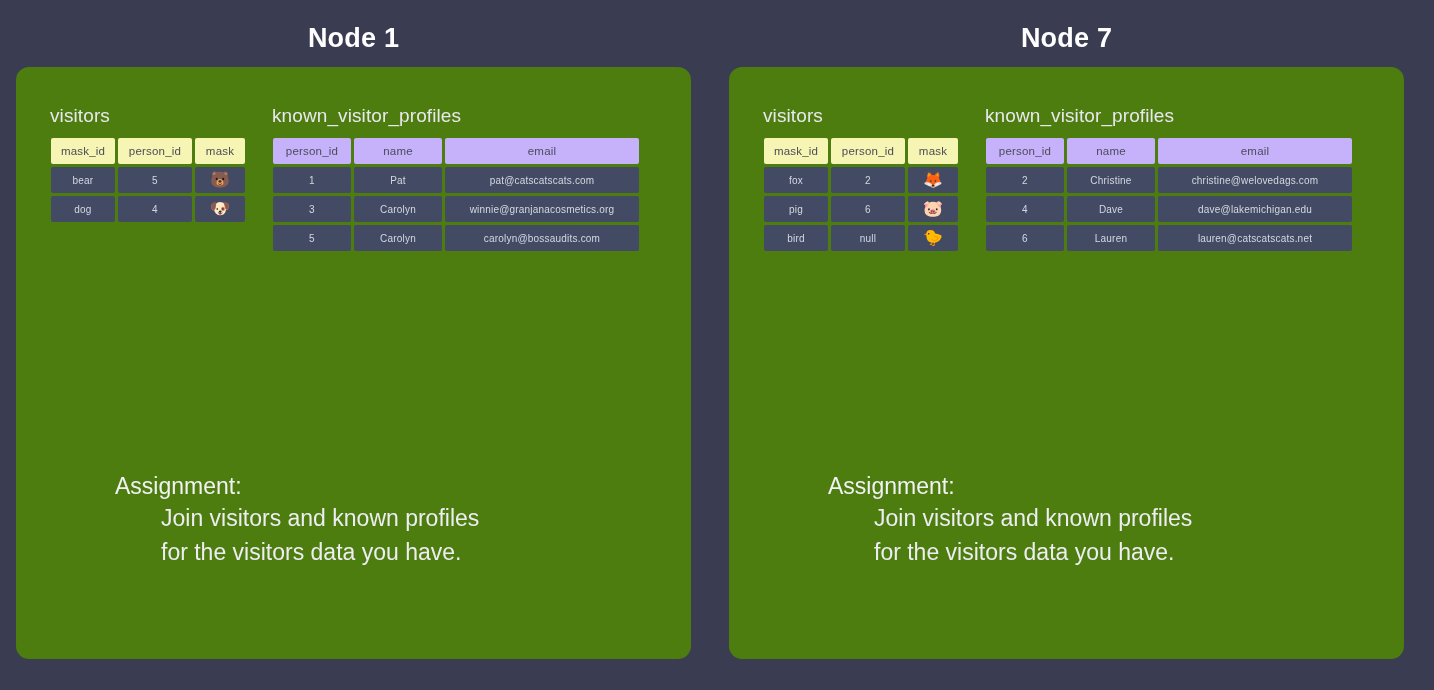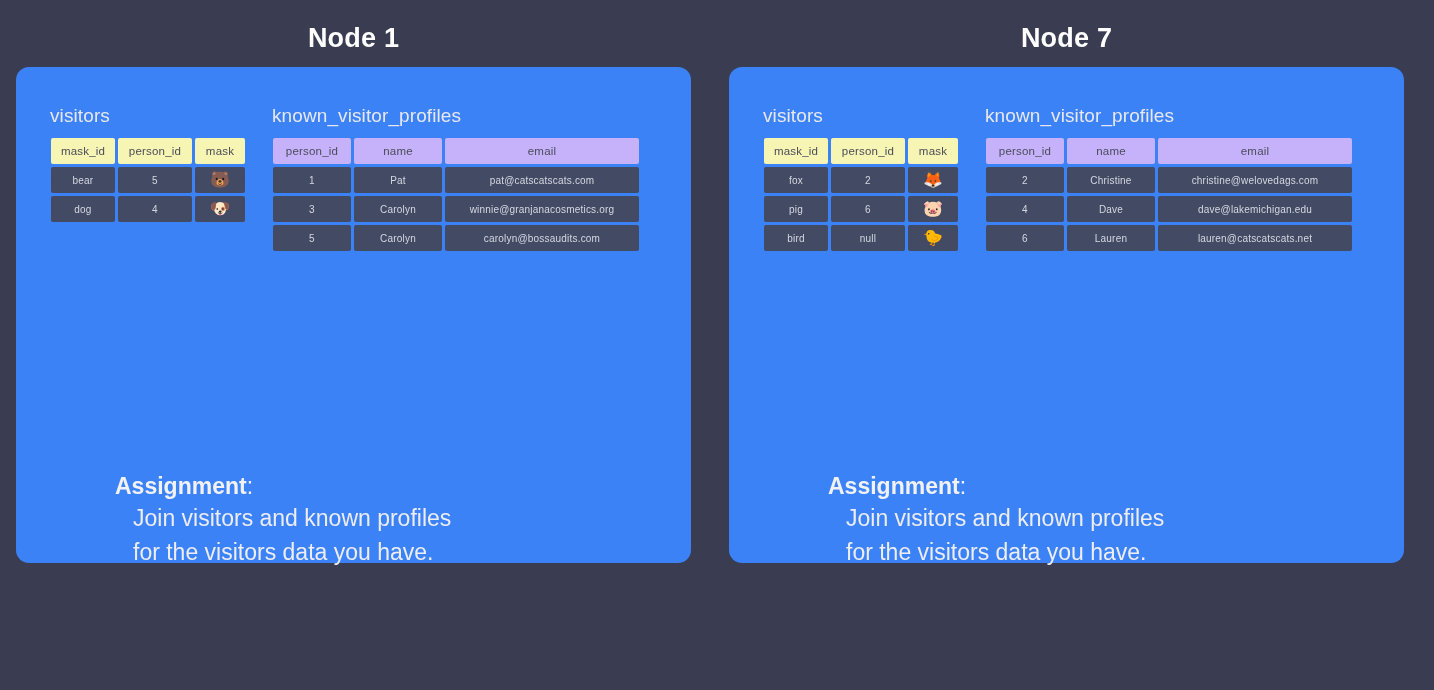--- a/index.html
+++ b/index.html
@@ -38,22 +38,22 @@
     height: 36px;
     line-height: 36px;
     user-select: none;
   }
 
   .card {
     position: absolute;
     top: 67px;
     left: 0;
     width: 675px;
-    height: 496px;
-    background: #3b82f6;
+    height: 592px;
+    background: #4d7c0f;
     border-radius: 13px;
     box-sizing: border-box;
   }
 
   .tables-area {
     position: absolute;
     left: 0; top: 0;
     width: 675px;
     height: 230px;
   }
@@ -125,30 +125,30 @@
     width: 520px;
     color: #f2f2f5;
     user-select: none;
   }
   .assignment .a-head {
     font-size: 23px;
     line-height: 30px;
     white-space: nowrap;
   }
   .assignment .a-head b {
-    font-weight: bold;
+    font-weight: normal;
   }
   .assignment .a-body {
     margin-left: 18px;
     font-size: 23px;
     line-height: 34px;
     font-weight: 300;
     color: #ededf2;
   }
-  .a-line { white-space: nowrap; }
+  .a-line { white-space: nowrap; margin-left: 28px; }
 </style>
 </head>
 <body>
 
 <div class="board">
 
   <div class="node-col left">
     <div class="node-title">Node 1</div>
     <div class="card">
 

